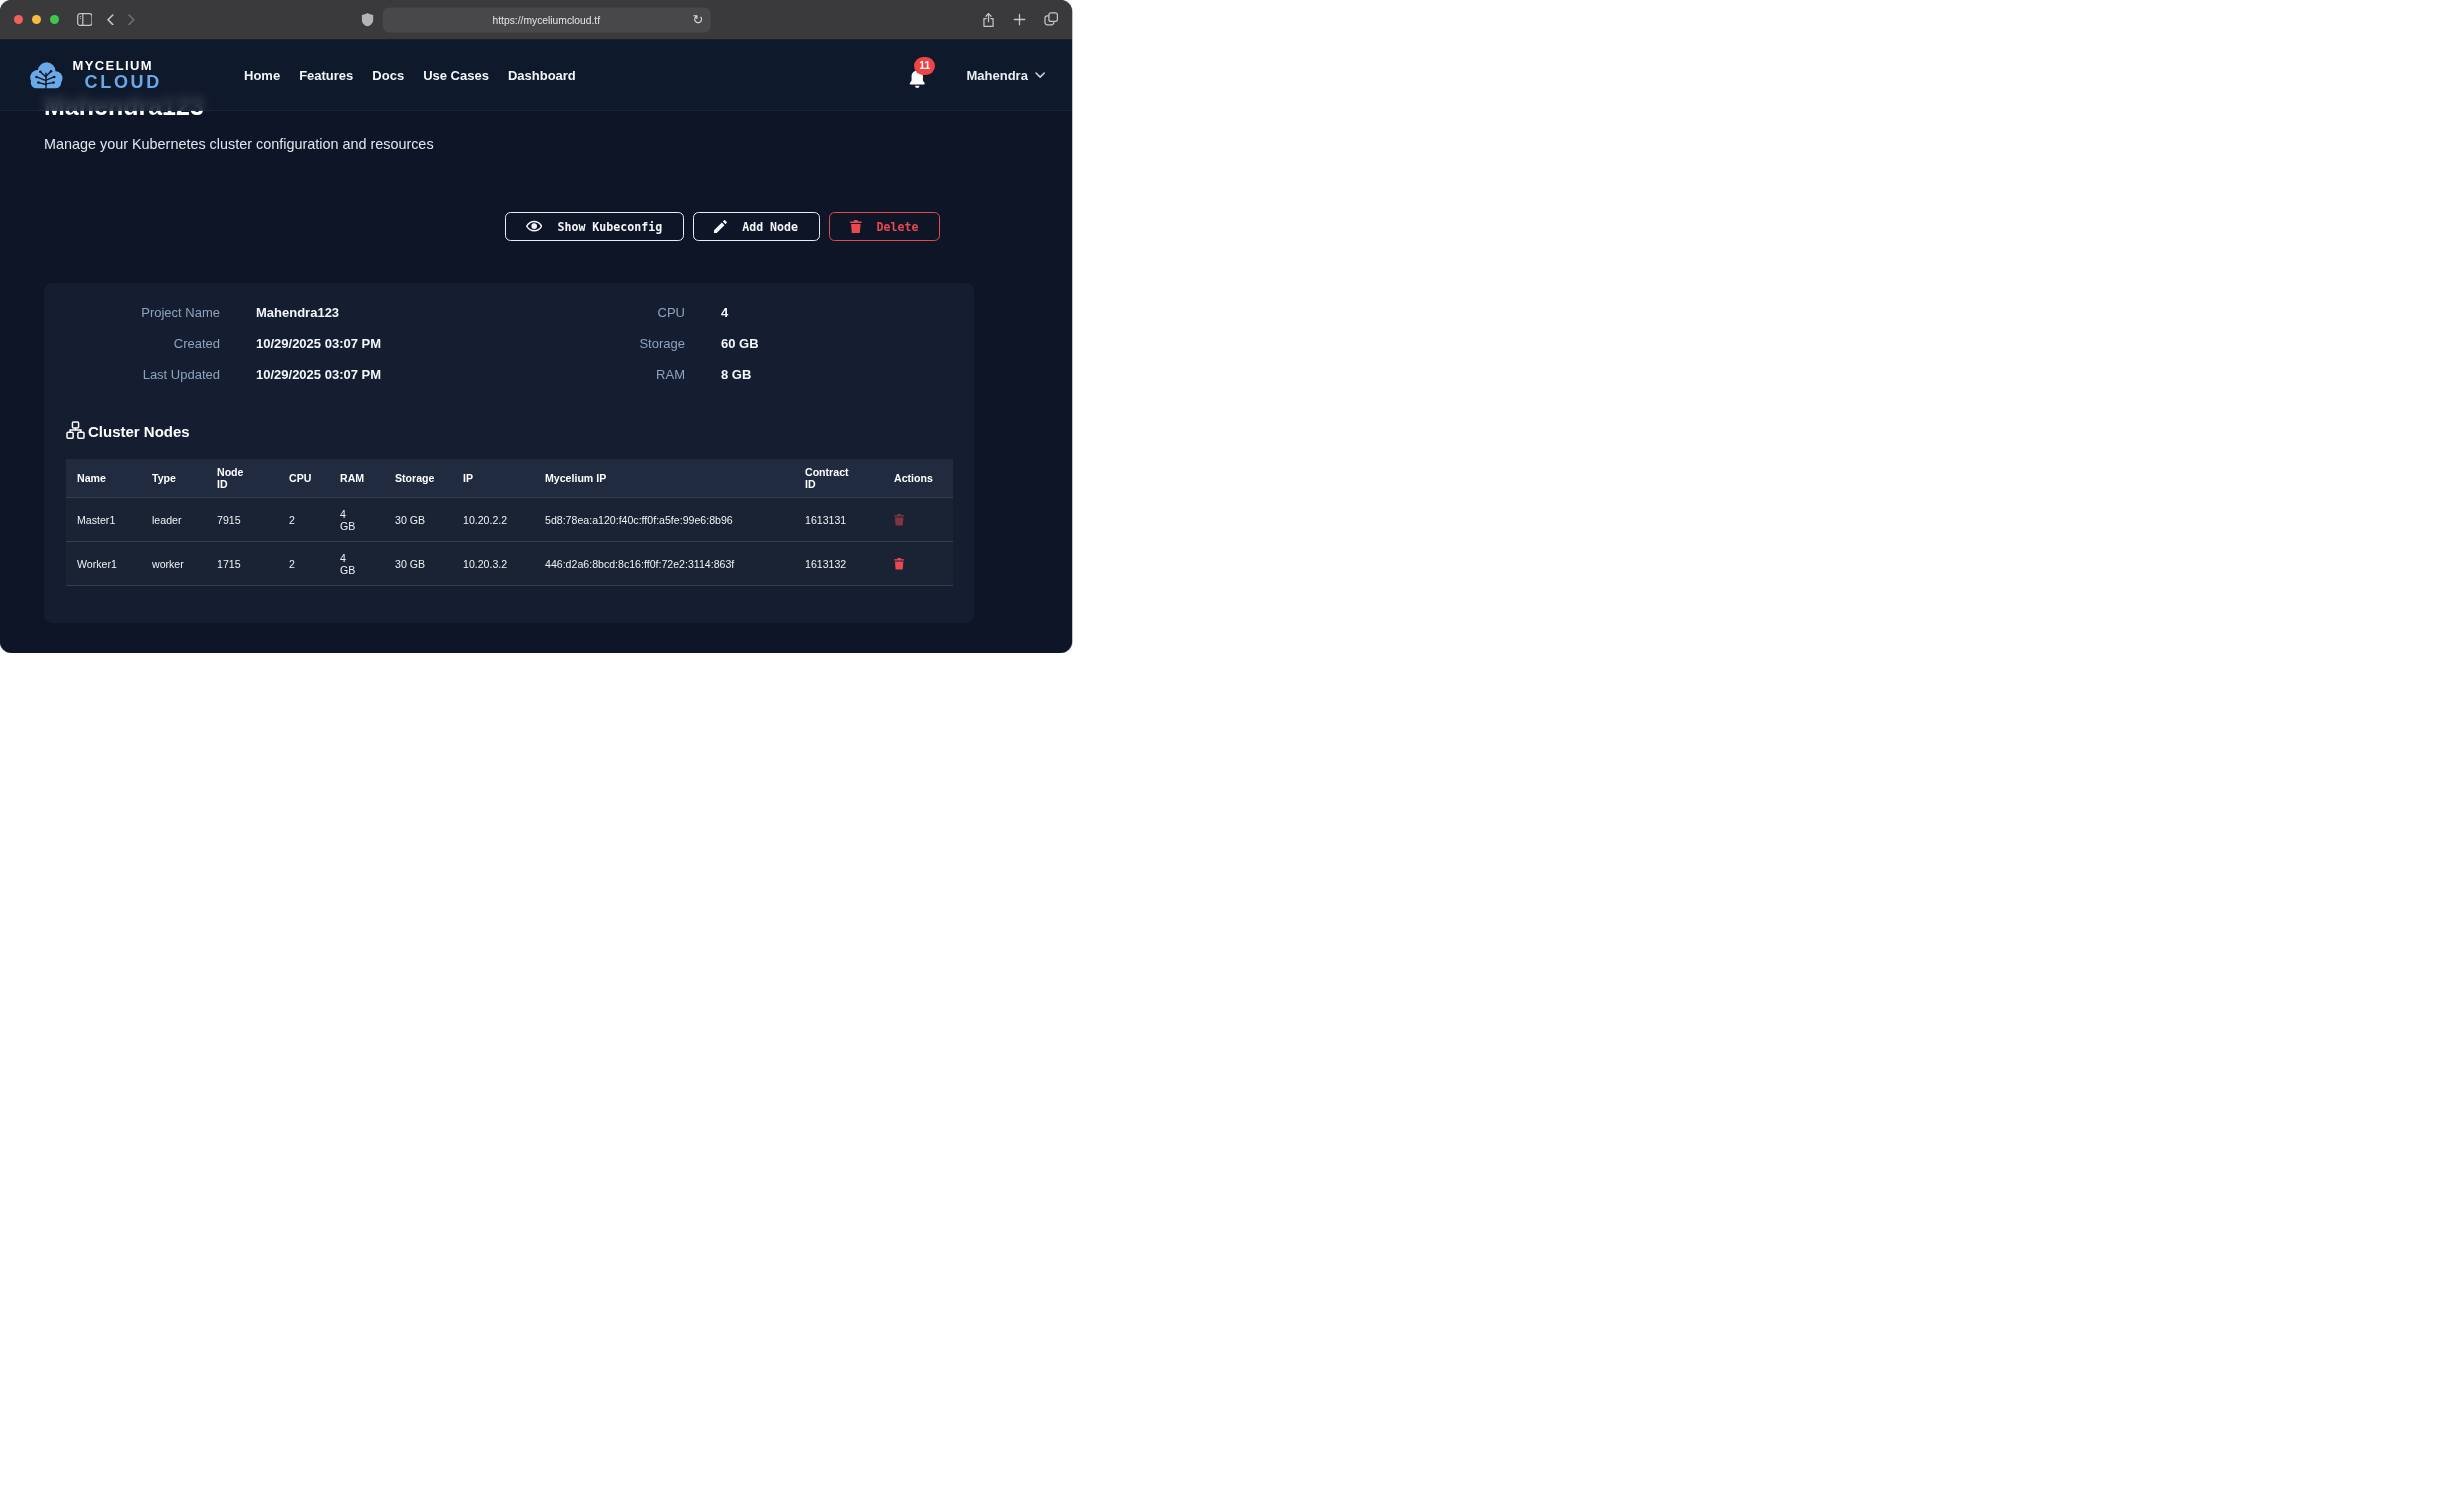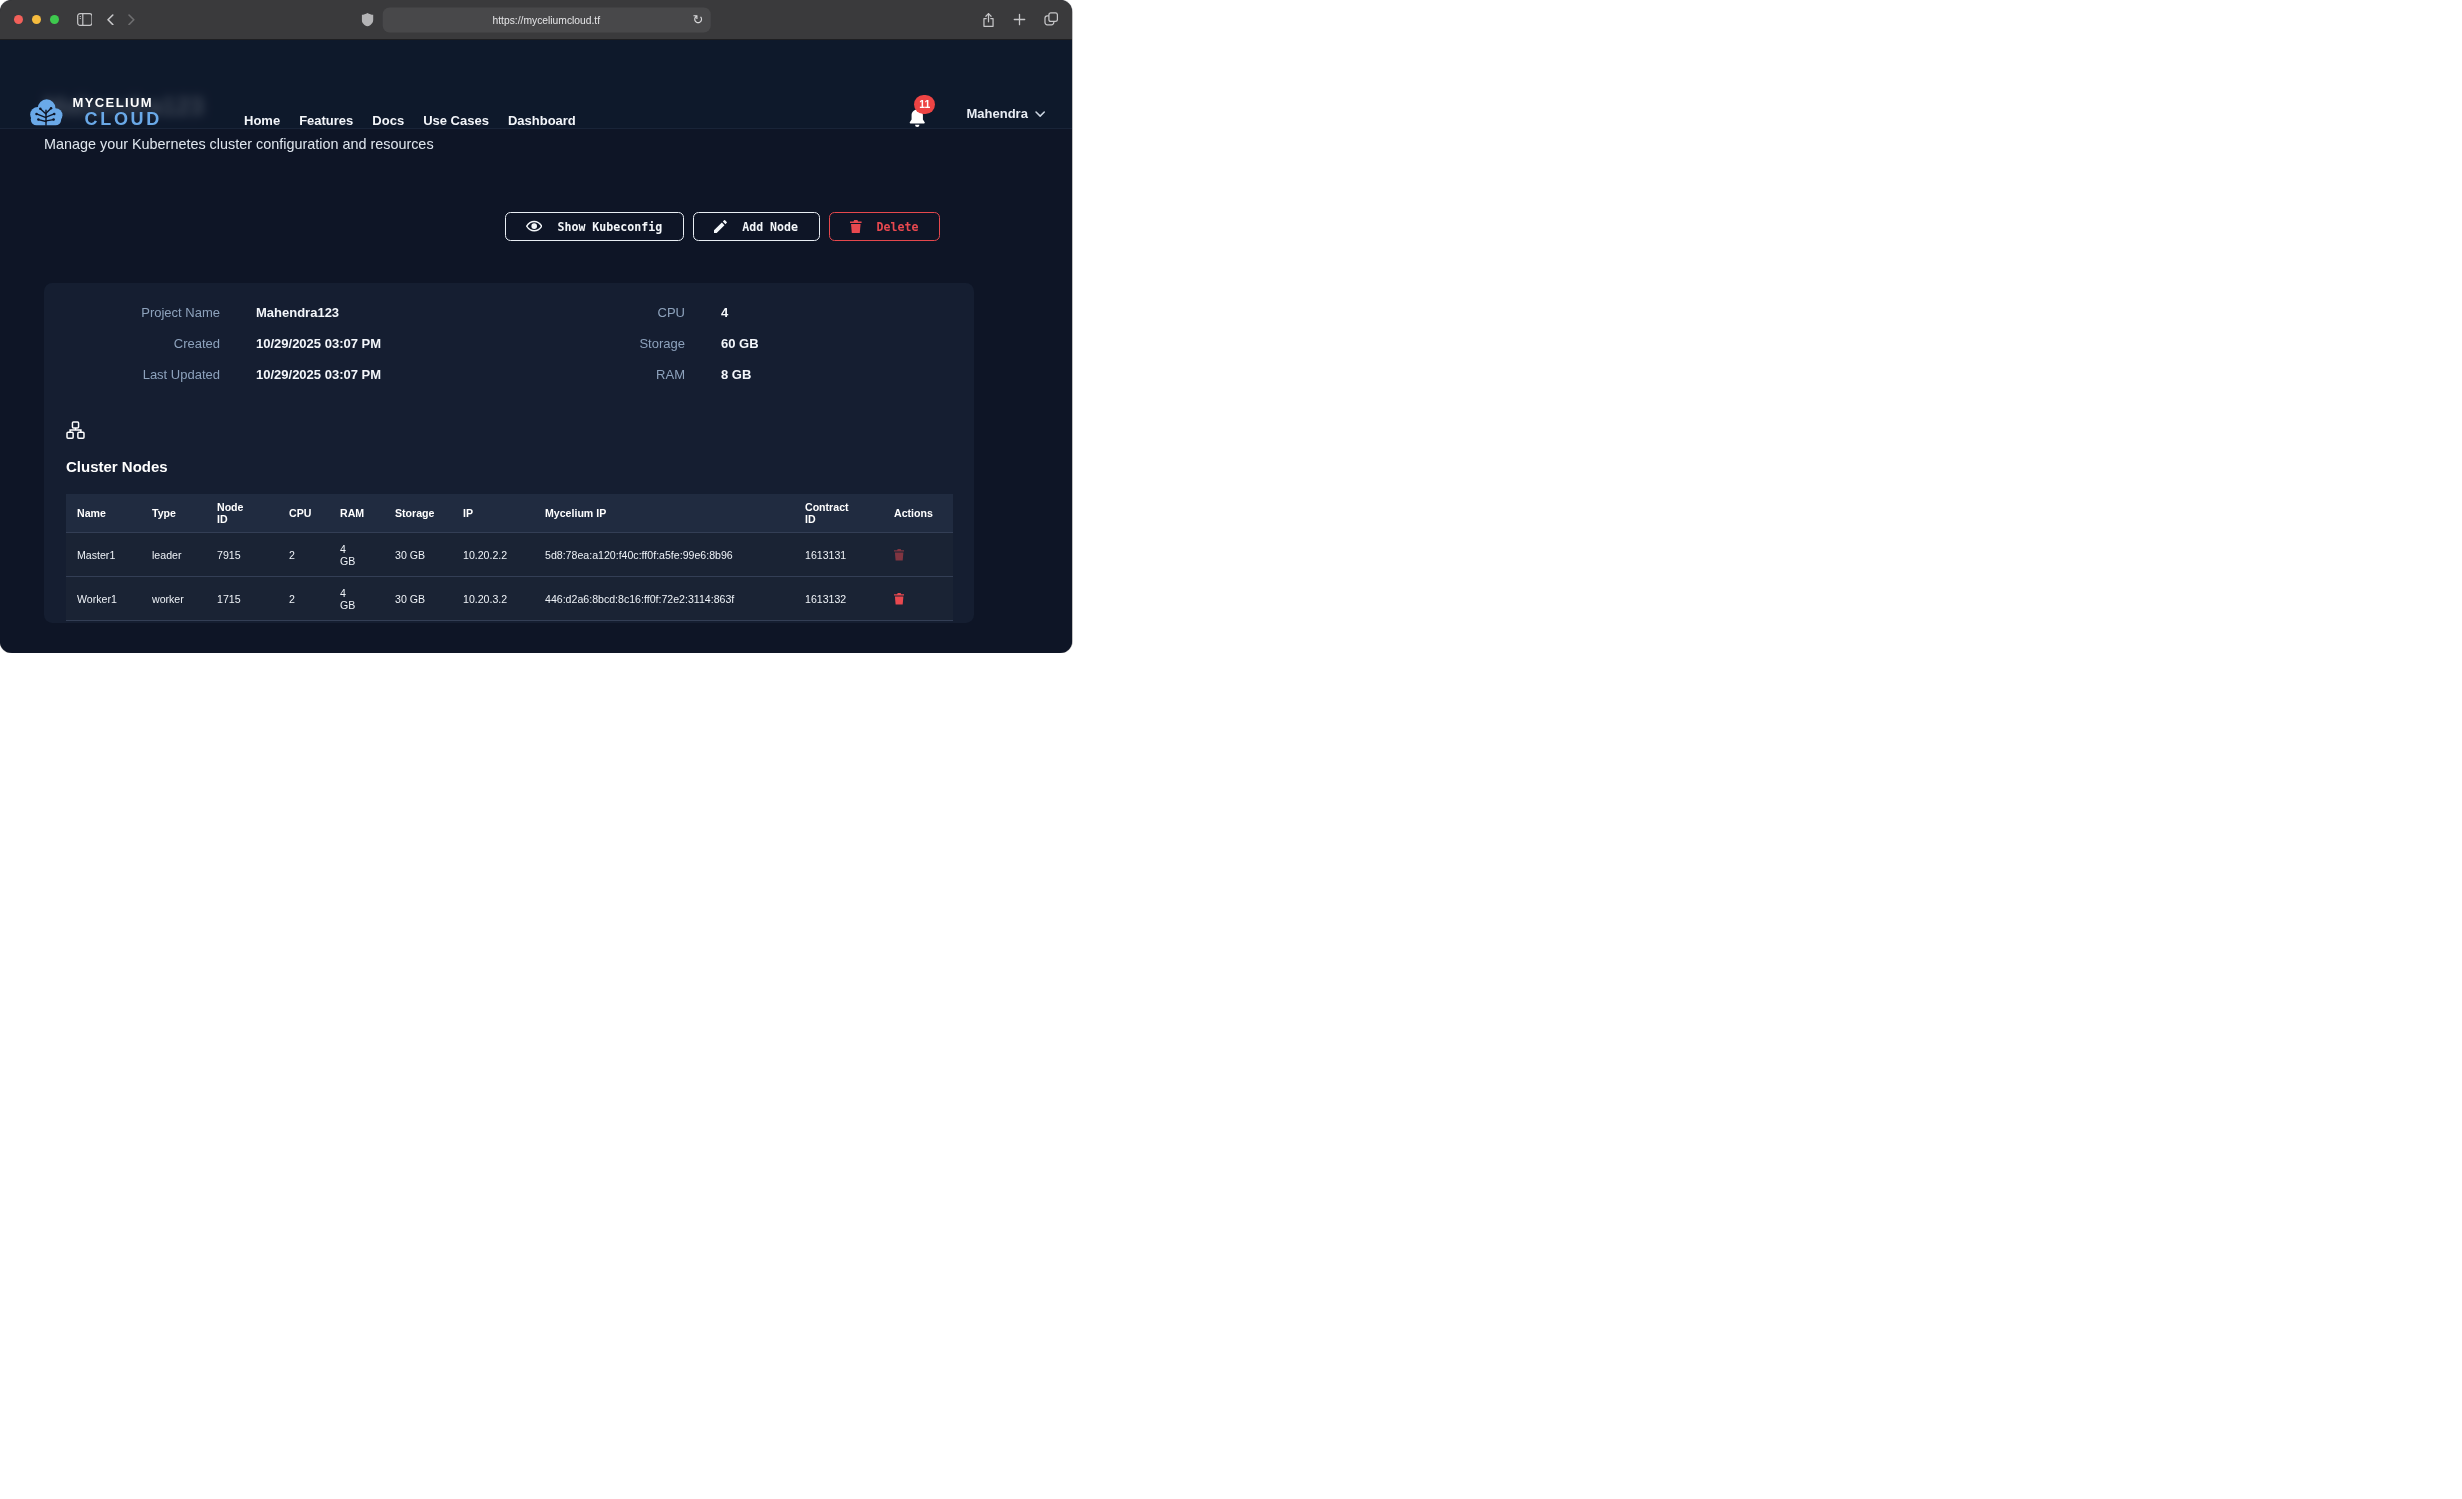--- a/index.html
+++ b/index.html
@@ -23,23 +23,23 @@
   .url-pill { position:relative; width:328px; height:25px; background:#48484a; border-radius:6.8px;
               display:flex; align-items:center; justify-content:center; }
   .url-text { color:#e6e6e8; font-size:10.3px; }
   .reload { position:absolute; right:6.8px; top:50%; transform:translateY(-50%); color:#d8d8da;
             font-size:13px; line-height:1; background:none; border:none; }
   .chrome-right { margin-left:auto; display:flex; align-items:center; gap:18px; color:#c2c2c4; }
 
   
   .viewport { position:relative; height:612px; background:#0e1526; overflow:hidden; }
 
-  .nav { position:absolute; top:0; left:0; right:0; height:89px; z-index:5;
+  .nav { position:absolute; top:0; left:0; right:0; height:71px; z-index:5;
          background:rgba(15,26,45,0.80); -webkit-backdrop-filter:blur(4.8px); backdrop-filter:blur(4.8px);
-         display:flex; align-items:flex-end; padding:0 27px;
+         display:flex; align-items:center; padding:0 27px;
          border-bottom:0.7px solid rgba(130,150,180,0.10); }
   .brand { display:flex; align-items:center; gap:7.5px; }
   .brand-text { display:flex; flex-direction:column; line-height:1; }
   .brand-top { color:#ffffff; font-weight:bold; font-size:13px; letter-spacing:1.4px; }
   .brand-bottom { color:#6aa9e8; font-weight:bold; font-size:18px; letter-spacing:2.7px; margin-top:1.4px;margin-left:12px; }
   .nav-links { display:flex; gap:19px; margin-left:82px; }
   .nav-link { color:#f3f6fa; font-size:13px; font-weight:bold; background:none; border:none; cursor:pointer; }
   .nav-right { margin-left:auto; display:flex; align-items:center; gap:40px; }
   .bell-wrap { position:relative; margin-top:8.2px; background:none; border:none; }
   .badge { position:absolute; top:-12.3px; left:6.2px; min-width:21px; height:18.5px; padding:0 4.8px;
@@ -58,21 +58,21 @@
          color:#f4f7fa; font-family:"DejaVu Sans Mono", monospace; font-weight:bold; font-size:11.6px; cursor:pointer; }
   .btn.danger { border-color:#e5484d; color:#e8484f; }
 
   .panel { position:absolute; top:243px; left:44px; width:930px; height:340px;
            background:#151e31; border-radius:8.2px; z-index:1; }
   .detail-grid { display:grid; grid-template-columns:1fr 1fr; padding-top:14.4px; }
   .detail-row { height:31px; display:flex; align-items:center; }
   .detail-label { width:176px; text-align:right; color:#8da2bc; font-size:13px; }
   .detail-value { margin-left:36px; color:#f4f7fb; font-size:13px; font-weight:bold; }
 
-  .section-head { display:flex; align-items:flex-start; gap:18px; margin:31px 0 0 22px; color:#ffffff;flex-direction:column; }
+  .section-head { display:flex; align-items:flex-end; gap:3px; margin:31px 0 0 22px; color:#ffffff; }
   .section-title { font-size:15px; font-weight:bold; }
 
   table.nodes { width:886px; margin:19px 22px 0; border-collapse:collapse; table-layout:fixed; }
   .nodes th { background:#202b40; height:39px; text-align:left; padding:5.5px 6.8px 5.5px 11px;
               color:#ffffff; font-size:10.6px; font-weight:bold; vertical-align:middle; }
   .nodes td { background:#1a2334; height:44px; text-align:left; padding:5.5px 6.8px 5.5px 11px;
               color:#eef2f7; font-size:10.6px; vertical-align:middle; }
   .nodes tbody tr { border-top:0.7px solid #333e55; }
   .nodes tbody tr:last-child { border-bottom:0.7px solid #333e55; }
   .th-wrap { display:inline-block; }

